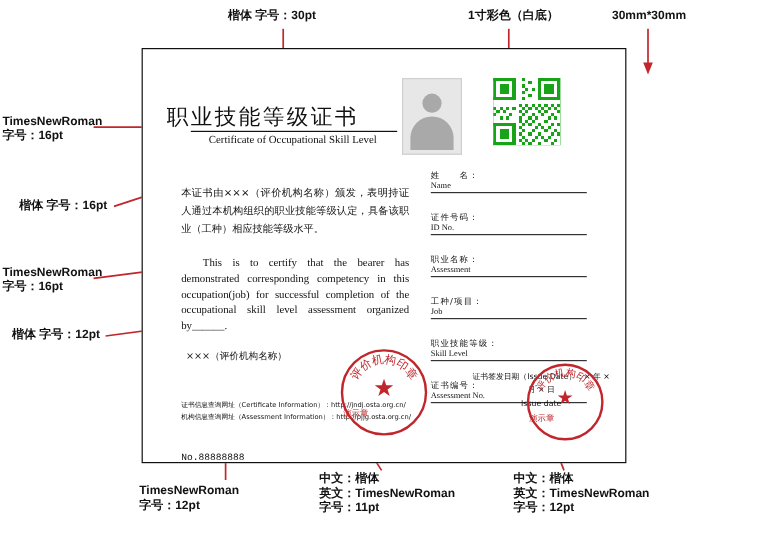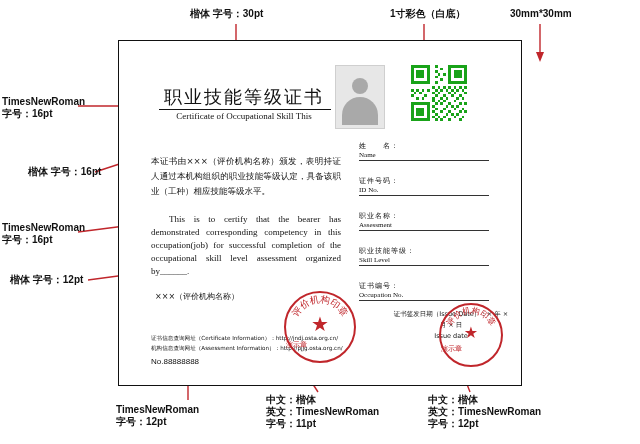--- a/index.html
+++ b/index.html
@@ -25,21 +25,21 @@
     border:1.5px solid #111;
     background:#fff;
     box-sizing:border-box;
   }
   .cert-inner{
     position:absolute;inset:0;
     padding:0;
   }
   .title-cn{
     position:absolute;left:20px;top:44px;width:210px;
-    text-align:center;
+    text-align:left;
     font-family:"DejaVu Serif", serif;
     font-size:18px;
     letter-spacing:2px;
     color:#111;
   }
   .title-en{
     position:absolute;left:20px;top:70px;width:210px;
     text-align:center;
     font-family:"Liberation Serif", serif;
     font-size:9px;
@@ -71,22 +71,22 @@
     font-size:8px;color:#111;
   }
   .footnotes{
     position:absolute;left:32px;top:292px;width:250px;
     font-family:"DejaVu Sans", sans-serif;
     font-size:5.6px;
     line-height:10px;
     color:#111;
   }
   .cert-no{
-    position:absolute;left:32px;top:316px;
-    font-family:Liberation Sans, sans-serif;
+    position:absolute;left:32px;top:336px;
+    font-family:Liberation Mono, monospace;
     font-size:8px;color:#111;text-align:center;
   }
   .photo{
     position:absolute;left:216px;top:24px;width:48px;height:62px;
     background:#e7e7e7;
     border:1px solid #cfcfcf;
     overflow:hidden;
   }
   .photo .head{
     position:absolute;left:16px;top:12px;width:16px;height:16px;border-radius:50%;
@@ -181,39 +181,39 @@
     <polygon points="290,348 288,358 296,354"></polygon>
     <polygon points="444,326 442,336 450,332"></polygon>
   </g>
 </svg>
 
 <div class="ann" style="left:190px;top:8px;text-align:right;">楷体 字号：30pt</div>
 <div class="ann" style="left:390px;top:8px;">1寸彩色（白底）</div>
 <div class="ann" style="left:510px;top:8px;">30mm*30mm</div>
 <div class="ann" style="left:2px;top:96px;">TimesNewRoman
 字号：16pt</div>
-<div class="ann" style="left:28px;top:166px;text-align:right;">楷体 字号：16pt</div>
+<div class="ann" style="left:16px;top:166px;text-align:right;">楷体 字号：16pt</div>
 <div class="ann" style="left:2px;top:222px;">TimesNewRoman
 字号：16pt</div>
 <div class="ann" style="left:10px;top:274px;">楷体 字号：12pt</div>
 <div class="ann" style="left:116px;top:404px;">TimesNewRoman
 字号：12pt</div>
 <div class="ann" style="left:266px;top:394px;">中文：楷体
 英文：TimesNewRoman
 字号：11pt</div>
 <div class="ann" style="left:428px;top:394px;">中文：楷体
 英文：TimesNewRoman
 字号：12pt</div>
 
 <div class="cert">
   <div class="cert-inner">
 
     <div class="title-cn">职业技能等级证书</div>
     <div class="title-underline"></div>
-    <div class="title-en">Certificate of Occupational Skill This</div>
+    <div class="title-en">Certificate of Occupational Skill Level</div>
 
     <div class="para-cn">本证书由×××（评价机构名称）颁发，表明持证人通过本机构组织的职业技能等级认定，具备该职业（工种）相应技能等级水平。</div>
     <div class="para-en">This is to certify that the bearer has demonstrated corresponding competency in this occupation(job) for successful completion of the occupational skill level assessment organized by______.</div>
 
     <div class="org-line">×××（评价机构名称）</div>
 
     <div class="footnotes">
       <div>证书信息查询网址（Certificate Information）：http://jndj.osta.org.cn/</div>
       <div>机构信息查询网址（Assessment Information）：http://pjjg.osta.org.cn/</div>
     </div>
@@ -335,26 +335,30 @@
       </div>
       <div class="row">
         <div class="cn">证件号码：</div>
         <div class="en">ID No.</div>
       </div>
       <div class="row">
         <div class="cn">职业名称：</div>
         <div class="en">Assessment</div>
       </div>
       <div class="row">
+        <div class="cn">工种/项目：</div>
+        <div class="en">Job</div>
+      </div>
+      <div class="row">
         <div class="cn">职业技能等级：</div>
         <div class="en">Skill Level</div>
       </div>
       <div class="row">
         <div class="cn">证书编号：</div>
-        <div class="en">Occupation No.</div>
+        <div class="en">Assessment No.</div>
       </div>
     </div>
 
     <div class="issue">
       <div>证书签发日期（Issue Date）：× 年 × 月 × 日</div>
       <div>Issue date</div>
     </div>
 
     <div class="seal" id="seal1">
       <svg class="arc" viewBox="0 0 100 100">

